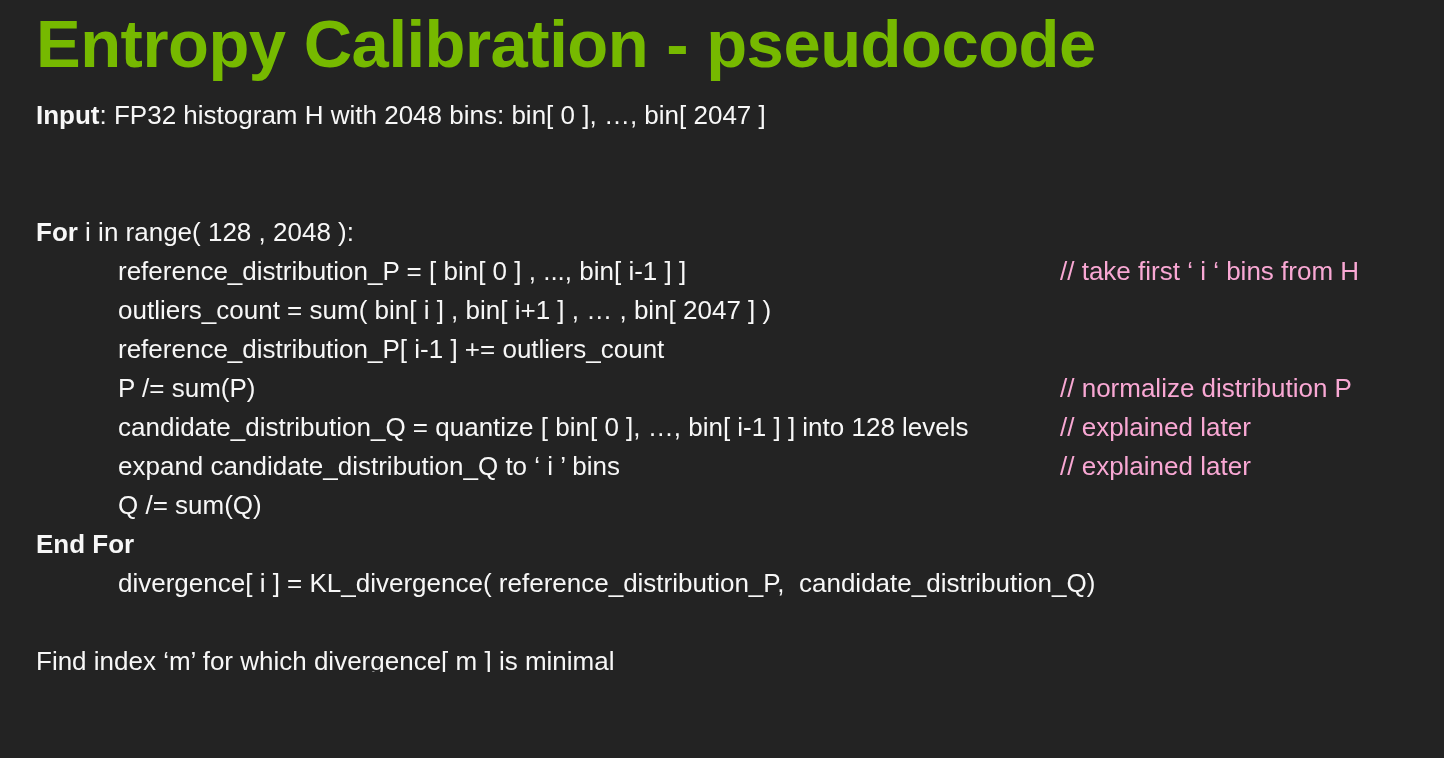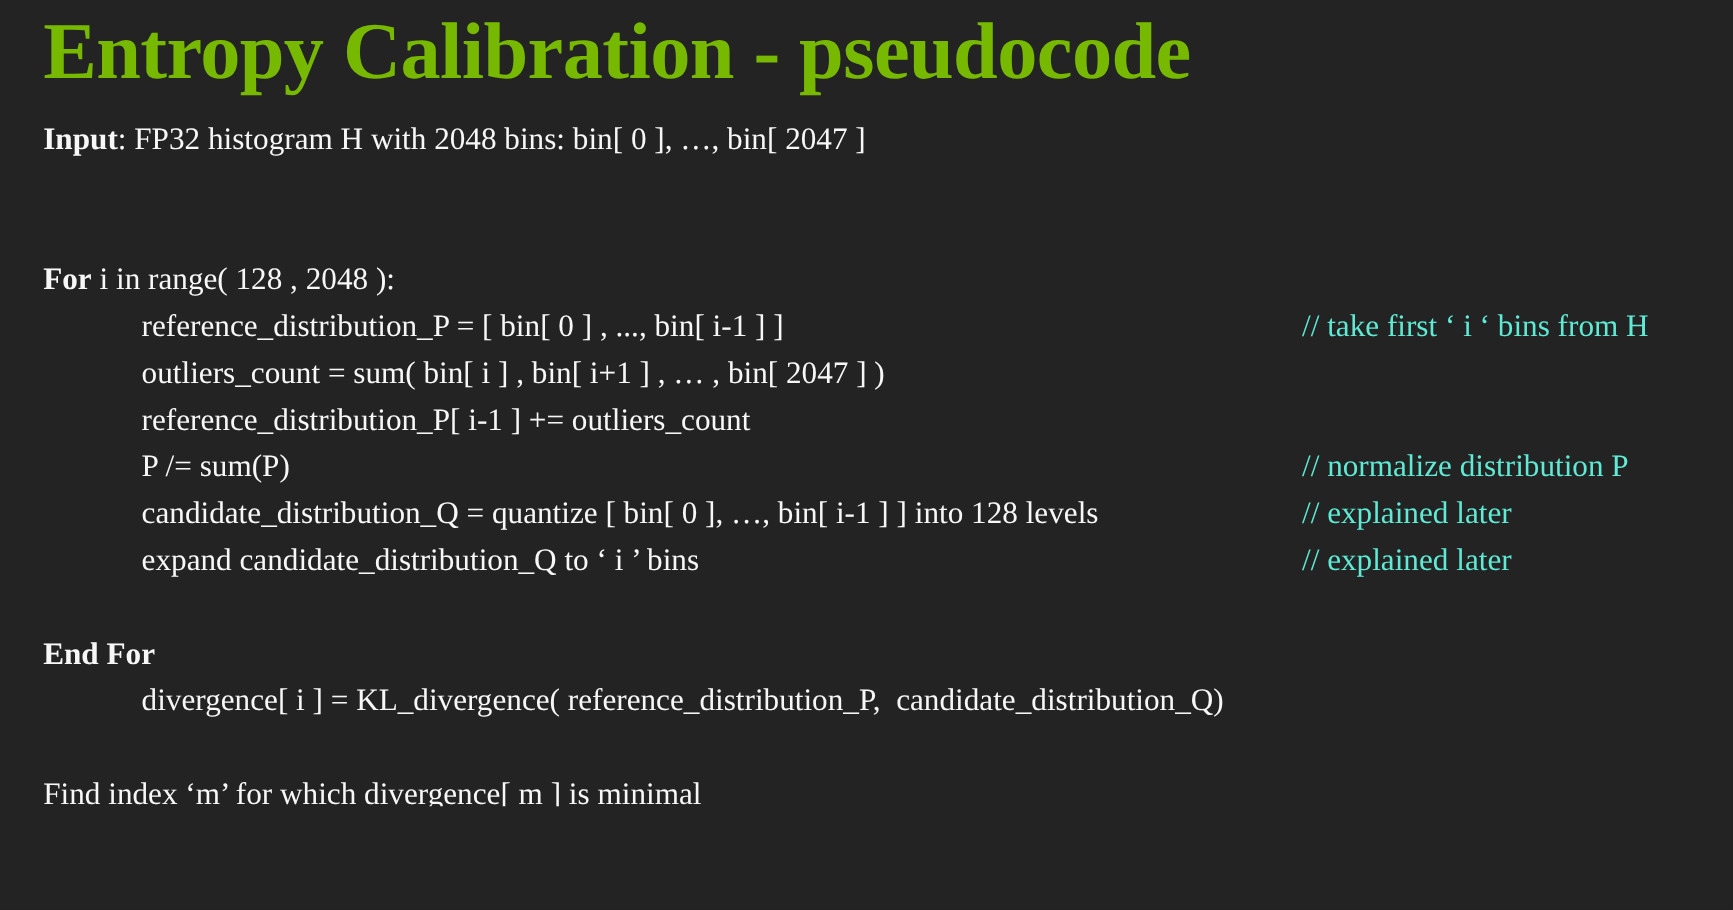--- a/index.html
+++ b/index.html
@@ -6,21 +6,21 @@
     margin: 0;
     padding: 0;
     background: #232323;
   }
   #slide {
     position: relative;
     width: 1444px;
     height: 672px;
     background: #232323;
     overflow: hidden;
-    font-family: Liberation Serif, serif;
+    font-family: Liberation Sans, sans-serif;
     -webkit-font-smoothing: antialiased;
   }
   .title {
     position: absolute;
     left: 36px;
     top: 6px;
     font-size: 67px;
     font-weight: bold;
     color: #76b900;
     letter-spacing: -0.5px;
@@ -47,23 +47,22 @@
     display: inline-block;
     white-space: pre;
   }
   .bold { font-weight: bold; text-align: center; }
   .comment {
     position: absolute;
     left: 1024px;
     top: 0;
     font-size: 26px;
     line-height: 39px;
-    color: #5eead4;
+    color: #f9a8d4;
     white-space: pre;
-    margin-left: 25px;
   }
 </style>
 </head>
 <body>
 
 <div id="slide">
 
   <div class="title">Entropy Calibration - pseudocode</div>
 
   <div class="code-area">
@@ -80,21 +79,21 @@
     <div class="line"><span class="indent-1"></span><span class="code-text">outliers_count = sum( bin[ i ] , bin[ i+1 ] , … , bin[ 2047 ] )</span><span class="comment"></span></div>
 
     <div class="line"><span class="indent-1"></span><span class="code-text">reference_distribution_P[ i-1 ] += outliers_count</span><span class="comment"></span></div>
 
     <div class="line"><span class="indent-1"></span><span class="code-text">P /= sum(P)</span><span class="comment">// normalize distribution P</span></div>
 
     <div class="line"><span class="indent-1"></span><span class="code-text">candidate_distribution_Q = quantize [ bin[ 0 ], …, bin[ i-1 ] ] into 128 levels</span><span class="comment">// explained later</span></div>
 
     <div class="line"><span class="indent-1"></span><span class="code-text">expand candidate_distribution_Q to ‘ i ’ bins</span><span class="comment">// explained later</span></div>
 
-    <div class="line"><span class="indent-1"></span></div>
+    <div class="line"><span class="indent-1"></span><span class="code-text">Q /= sum(Q)</span></div>
 
     <div class="line"><span class="bold">End For</span></div>
 
     <div class="line"><span class="indent-1"></span><span class="code-text">divergence[ i ] = KL_divergence( reference_distribution_P,  candidate_distribution_Q)</span><span class="comment"></span></div>
 
     <div class="line blank">&nbsp;</div>
 
     <div class="line">Find index ‘m’ for which divergence[ m ] is minimal</div>
 
     <div class="line blank">&nbsp;</div>

